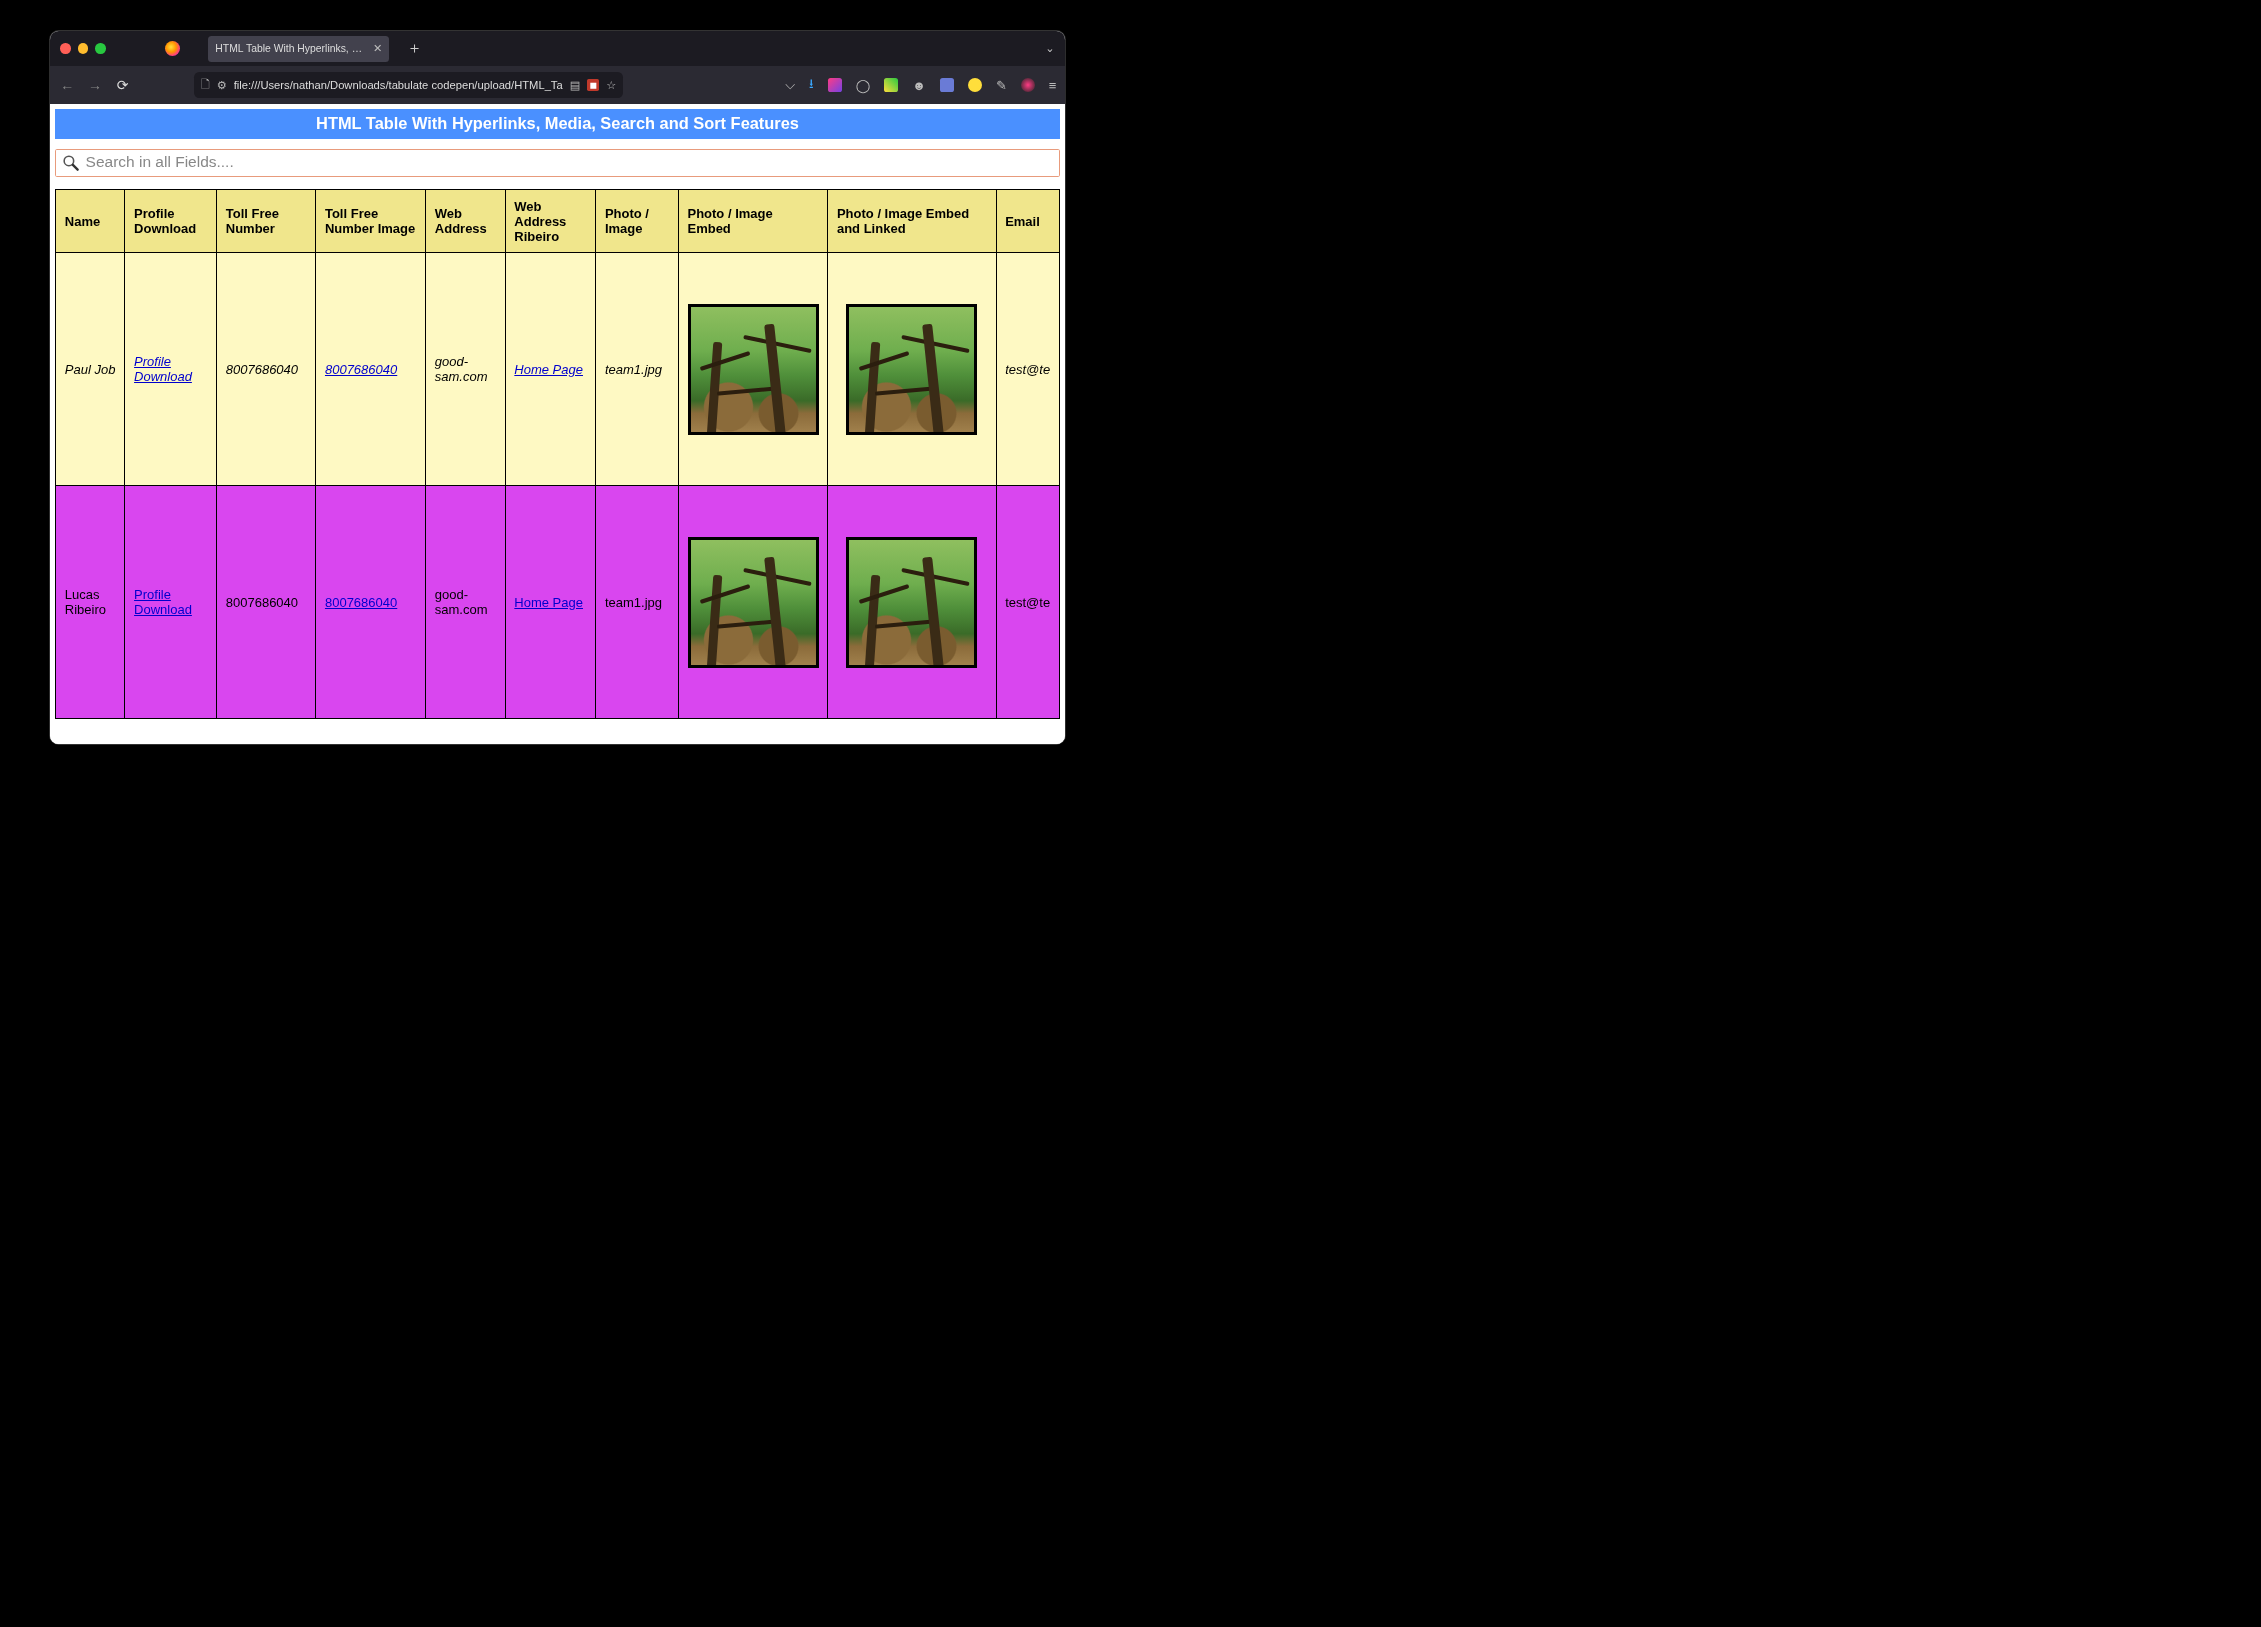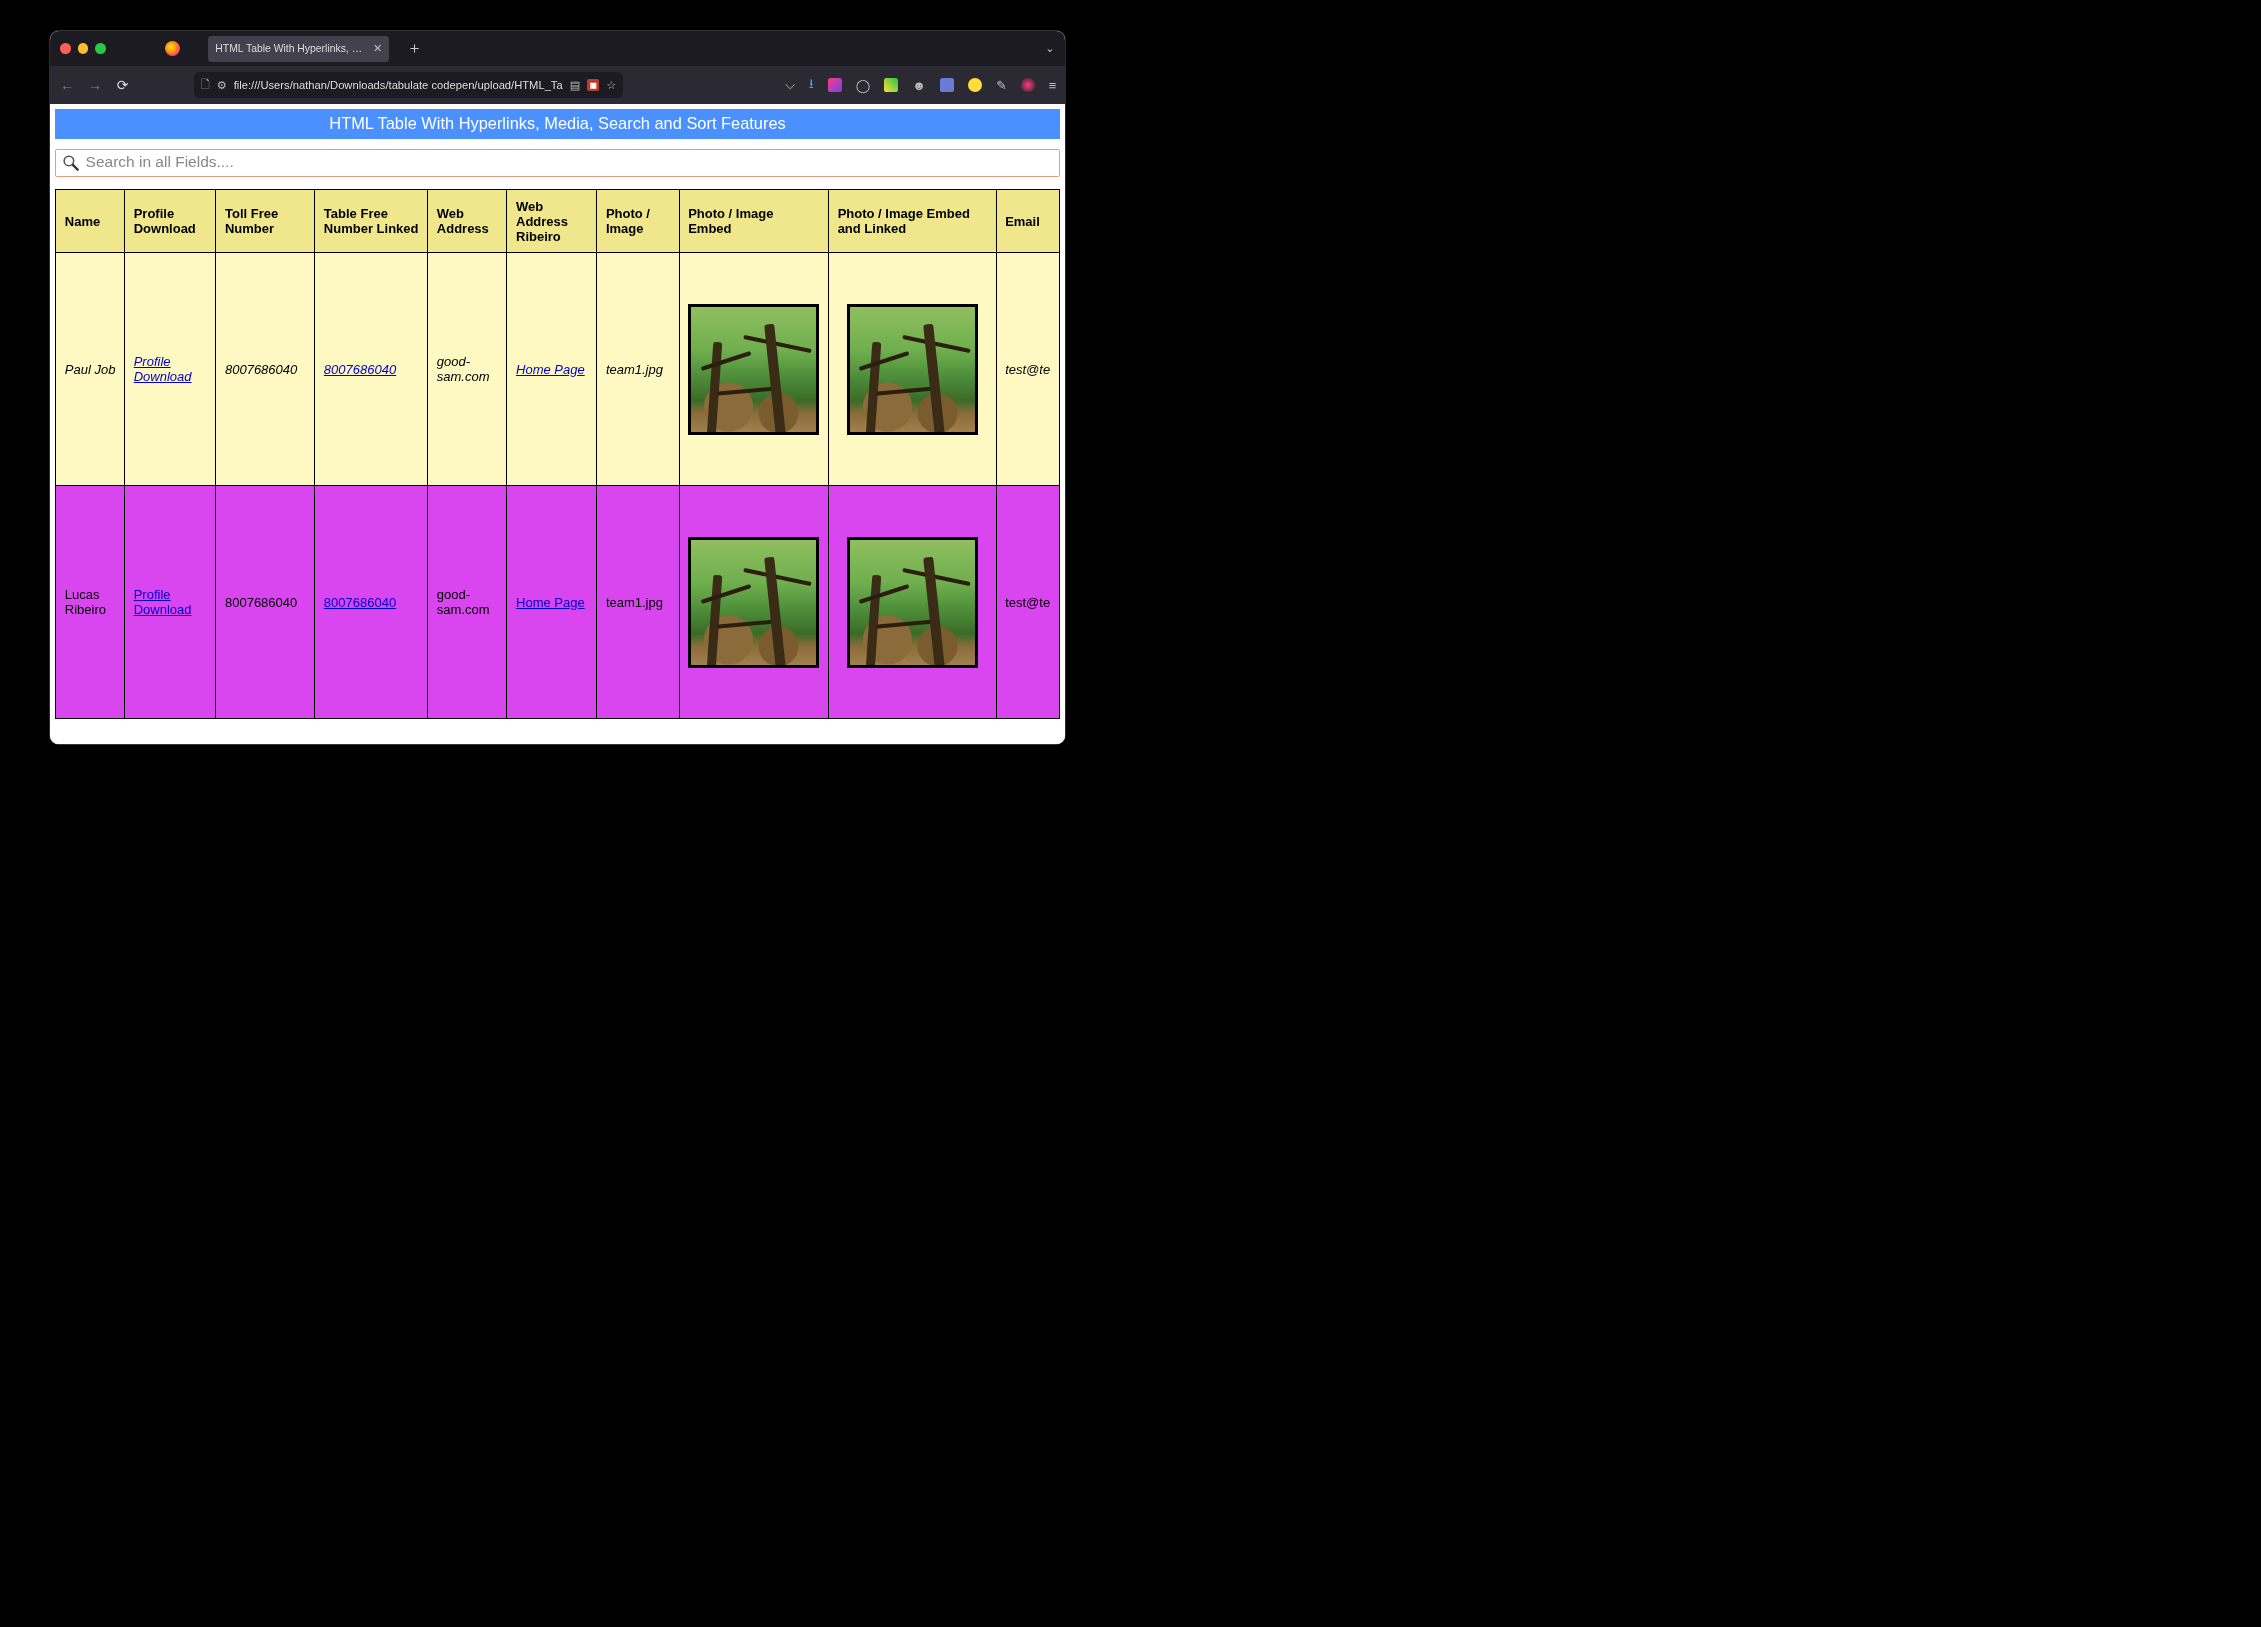--- a/index.html
+++ b/index.html
@@ -91,21 +91,21 @@
   .page {
     flex:1;
     background:#fff;
     overflow:auto;
     padding:5.2px;
   }
   .banner {
     background:#4a90ff;
     color:#fff;
     text-align:center;
-    font-weight:normal;
+    font-weight:bold;
     font-size:16.4px;
     padding:5.2px 0;
     font-family: Verdana, sans-serif;
   }
   .search-wrap {
     margin:10.4px 0 12px 0;
     border:1.7px solid #e89b7c;
     border-radius:1.7px;
     display:flex;
     align-items:flex-start;
@@ -226,21 +226,21 @@
       </svg>
       <input type="text" placeholder="Search in all Fields...." style="">
     </div>
 
     <table class="data">
       <thead>
         <tr>
           <th>Name</th>
           <th>Profile Download</th>
           <th>Toll Free Number</th>
-          <th>Table Free Number Linked</th>
+          <th>Toll Free Number Image</th>
           <th>Web Address</th>
           <th>Web Address Ribeiro</th>
           <th>Photo / Image</th>
           <th>Photo / Image Embed</th>
           <th>Photo / Image Embed and Linked</th>
           <th>Email</th>
         </tr>
       </thead>
       <tbody>
         <tr class="row-odd">

